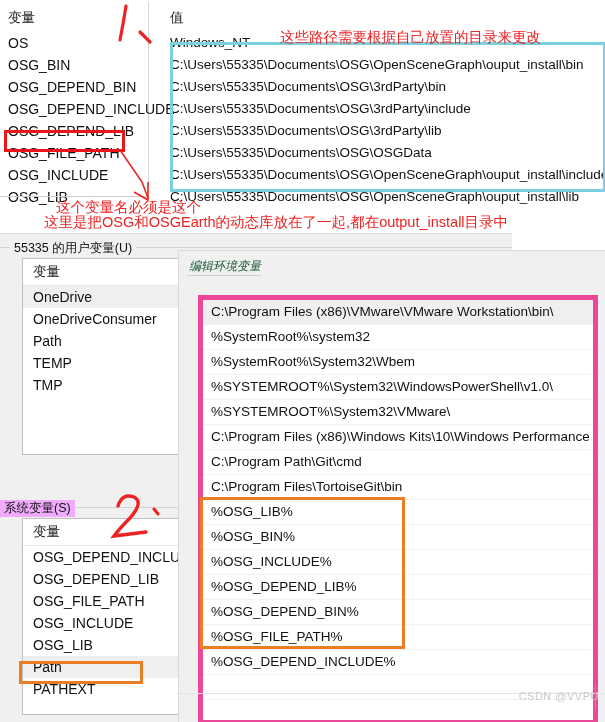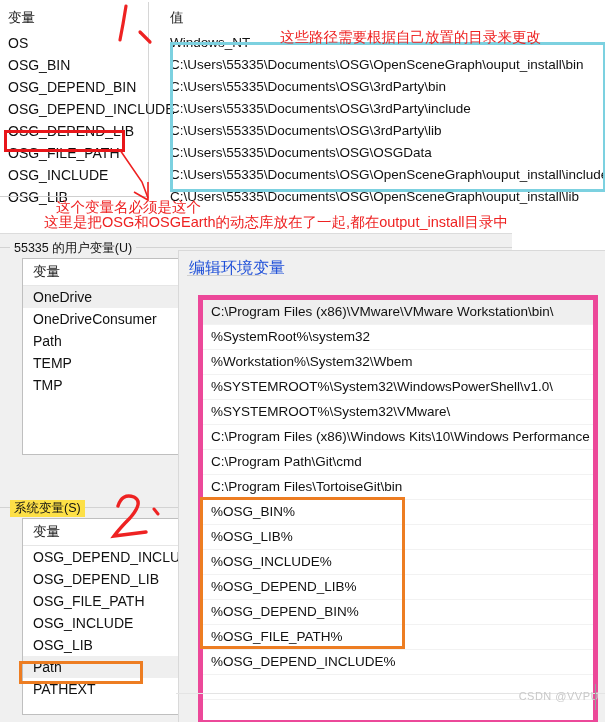--- a/index.html
+++ b/index.html
@@ -51,37 +51,37 @@
   #user-win{left:0;top:233px;width:512px;height:489px;
     background:#f0f0f0;border-top:1px solid #dcdcdc;}
   #user-win-inner{position:absolute;left:0;top:0;right:0;bottom:0;background:#f0f0f0;}
   #user-group-label{position:absolute;left:10px;top:6px;font-size:12.5px;color:#111;background:#f0f0f0;padding:0 4px;}
   #user-group-line{position:absolute;left:0px;top:13px;width:512px;height:1px;background:#d3d3d3;}
   #user-list{left:22px;top:24px;width:490px;height:195px;}
   #user-list .hdr{height:26px;line-height:26px;padding-left:10px;border-bottom:1px solid #e6e6e6;}
   #user-list .row{height:22px;line-height:22px;padding-left:10px;}
   #user-list .row.sel{background:#efefef;}
 
-  #sys-group-label{position:absolute;left:10px;top:266px;font-size:12.5px;color:#111;background:#fde047;padding:0 4px;}
+  #sys-group-label{position:absolute;left:0;top:266px;font-size:12.5px;color:#111;background:#f0abfc;padding:0 4px;}
   #sys-group-line{position:absolute;left:0px;top:273px;width:512px;height:1px;background:#d3d3d3;}
   #sys-list{left:22px;top:284px;width:490px;height:195px;}
   #sys-list .hdr{height:26px;line-height:26px;padding-left:10px;border-bottom:1px solid #e6e6e6;}
   #sys-list .row{height:22px;line-height:22px;padding-left:10px;}
   #sys-list .row.sel{background:#efefef;}
 
   
   #orangebox-path{
     position:absolute;left:19px;top:661px;width:124px;height:23px;
     border:3px solid #ed7d22;box-sizing:border-box;
   }
 
   
   #edit-dialog{left:178px;top:250px;width:427px;height:472px;
     background:#f0f0f0;border-left:1px solid #d9d9d9;border-top:1px solid #d9d9d9;}
-  #edit-title{position:absolute;left:10px;top:7px;font-size:16px;color:#1d4ed8;}
+  #edit-title{position:absolute;left:10px;top:7px;font-size:12px;color:#14532d;font-style:italic;}
   #edit-title-underline{position:absolute;left:8px;top:24px;width:74px;height:1px;background:#cfcfcf;}
   #edit-listwrap{position:absolute;left:19px;top:44px;width:390px;height:420px;
     border:5px solid #ec4899;background:#ffffff;overflow:hidden;}
   #edit-listwrap .row{height:24px;line-height:24px;padding-left:8px;font-size:13.5px;
     border-bottom:1px solid #f2f2f2;color:#111;}
   #edit-listwrap .row.sel{background:#efefef;}
 
   
   #orangebox-osg{
     position:absolute;left:200px;top:497px;width:205px;height:152px;
@@ -184,28 +184,28 @@
 
   <div id="orangebox-path"></div>
 
   <div class="win" id="edit-dialog">
     <div id="edit-title">编辑环境变量</div>
     <div id="edit-title-underline"></div>
 
     <div id="edit-listwrap">
       <div class="row sel">C:\Program Files (x86)\VMware\VMware Workstation\bin\</div>
       <div class="row">%SystemRoot%\system32</div>
-      <div class="row">%Workstation%\System32\Wbem</div>
+      <div class="row">%SystemRoot%\System32\Wbem</div>
       <div class="row">%SYSTEMROOT%\System32\WindowsPowerShell\v1.0\</div>
       <div class="row">%SYSTEMROOT%\System32\VMware\</div>
       <div class="row">C:\Program Files (x86)\Windows Kits\10\Windows Performance ...</div>
       <div class="row">C:\Program Path\Git\cmd</div>
       <div class="row">C:\Program Files\TortoiseGit\bin</div>
+      <div class="row">%OSG_LIB%</div>
       <div class="row">%OSG_BIN%</div>
-      <div class="row">%OSG_LIB%</div>
       <div class="row">%OSG_INCLUDE%</div>
       <div class="row">%OSG_DEPEND_LIB%</div>
       <div class="row">%OSG_DEPEND_BIN%</div>
       <div class="row">%OSG_FILE_PATH%</div>
       <div class="row">%OSG_DEPEND_INCLUDE%</div>
       <div class="row"></div>
 
     </div>
   </div>
 

